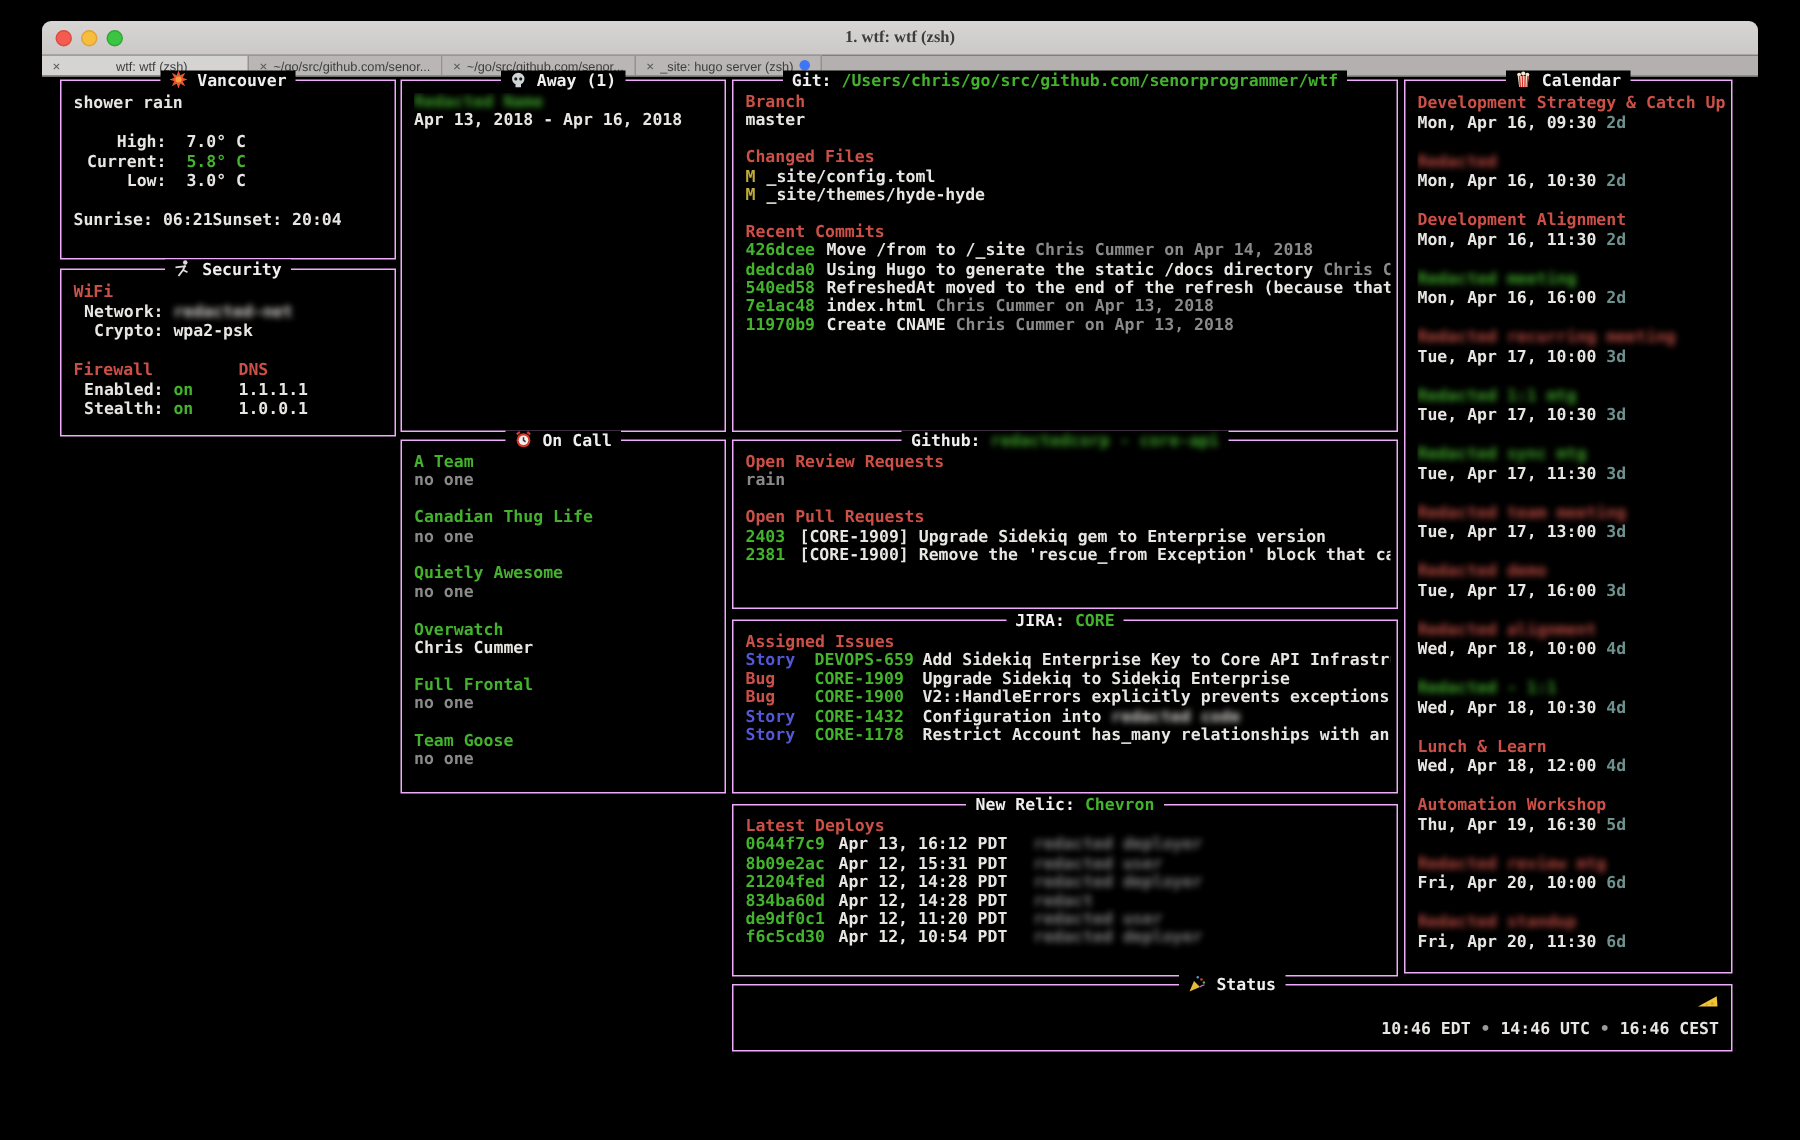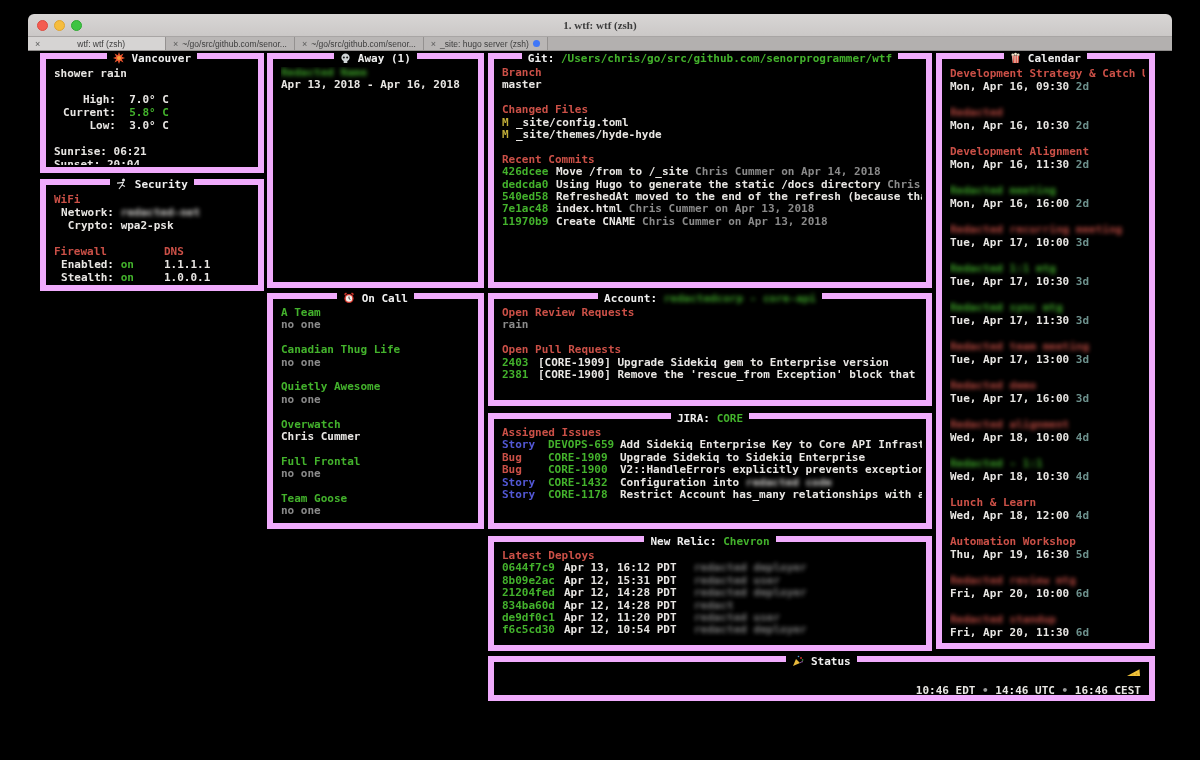--- a/index.html
+++ b/index.html
@@ -22,21 +22,21 @@
   .tab { display:flex; align-items:center; gap:4px; padding:0 7px; font-family:"Liberation Sans",sans-serif;
          font-size:8.5px; color:#3d3d3d; background:#b9b6b5; border-right:1px solid #949190; }
   .tab.active { background:#d6d4d3; }
   .tab .x { color:#5a5a5a; font-size:9px; }
   .tab .dot { width:7px; height:7px; border-radius:50%; background:#3f76f7; }
   .tab1{ width:138px; justify-content:flex-start;} .tab1 span.lbl{margin:0 auto;}
 
   
   .terminal { position:absolute; left:0; right:0; top:38px; bottom:0; background:#000;
               font-size:11px; font-weight:bold; color:#e8e6e3; }
-  .panel { position:absolute; border:6px solid #f0abfc; }
+  .panel { position:absolute; border:1px solid #f0abfc; }
   .ptitle { position:absolute; top:-7px; left:0; right:0; text-align:center; line-height:13px; }
   .ptitle > span.wrap { background:#000; padding:0 6px; color:#efefef; white-space:nowrap; }
   .pbody { position:absolute; left:8px; right:4px; top:8px; bottom:2px; line-height:12.4px;
            white-space:nowrap; overflow:hidden; }
   .icon { display:inline-block; vertical-align:-2px; }
 
   .red   { color:#cb5047; }
   .green { color:#43b22c; }
   .gray  { color:#8a8a8a; }
   .white { color:#e8e6e3; }
@@ -46,21 +46,21 @@
   .blur  { filter:blur(2.2px); opacity:.9; }
 
   .bl { height:12.4px; }          
   .col { display:inline-block; }
 
   
   .w-lab { display:inline-block; width:62px; text-align:right; }
   .s-lab { display:inline-block; width:60px; text-align:right; }
   .wx-body { line-height:13px !important; }
   .bl13 { height:13px; }
-  .sun-row { display:flex; padding-right:6px;flex-direction:column; }
+  .sun-row { display:flex; padding-right:6px; }
 
   
   .sha7 { display:inline-block; width:54px; }
   .sha8 { display:inline-block; width:62px; }
   .dcol { display:inline-block; width:130px; }
   .num  { display:inline-block; width:36px; }
   .ty   { display:inline-block; width:46px; }
   .key  { display:inline-block; width:72px; }
   .mstat{ display:inline-block; width:14px; }
 
@@ -222,21 +222,21 @@
         <div><span class="green sha7">426dcee</span><span>Move /from to /_site</span> <span class="gray">Chris Cummer on Apr 14, 2018</span></div>
         <div><span class="green sha7">dedcda0</span><span>Using Hugo to generate the static /docs directory</span> <span class="gray">Chris Cummer</span></div>
         <div><span class="green sha7">540ed58</span><span>RefreshedAt moved to the end of the refresh (because that makes</span> <span class="gray"></span></div>
         <div><span class="green sha7">7e1ac48</span><span>index.html</span> <span class="gray">Chris Cummer on Apr 13, 2018</span></div>
         <div><span class="green sha7">11970b9</span><span>Create CNAME</span> <span class="gray">Chris Cummer on Apr 13, 2018</span></div>
       </div>
     </div>
 
     <div class="panel" style="left:460px; top:241px; width:444px; height:113px;">
       <div class="ptitle"><span class="wrap">
-        <span>Account:</span>
+        <span>Github:</span>
         <span class="green blur">redactedcorp - core-api</span></span>
       </div>
       <div class="pbody">
         <div class="red">Open Review Requests</div>
         <div class="gray">rain</div>
         <div class="bl"></div>
         <div class="red">Open Pull Requests</div>
         <div><span class="green num">2403</span><span>[CORE-1909] Upgrade Sidekiq gem to Enterprise version</span></div>
         <div><span class="green num">2381</span><span>[CORE-1900] Remove the 'rescue_from Exception' block that catches</span></div>
       </div>

